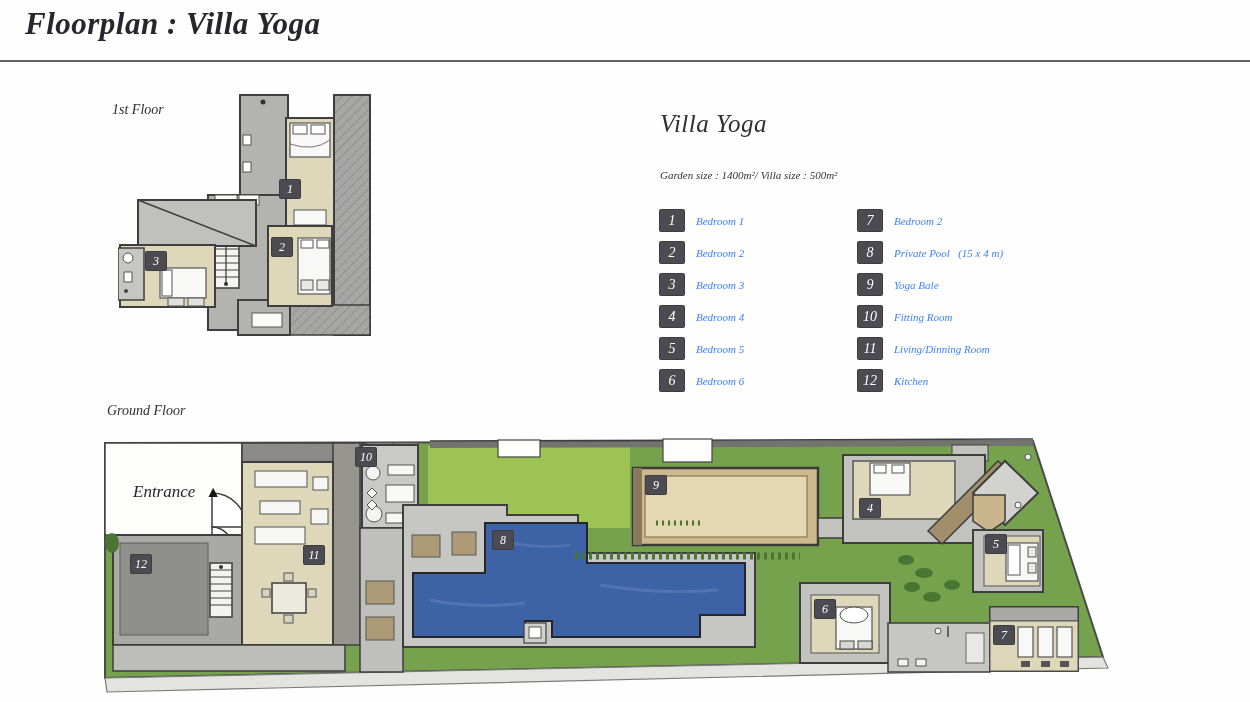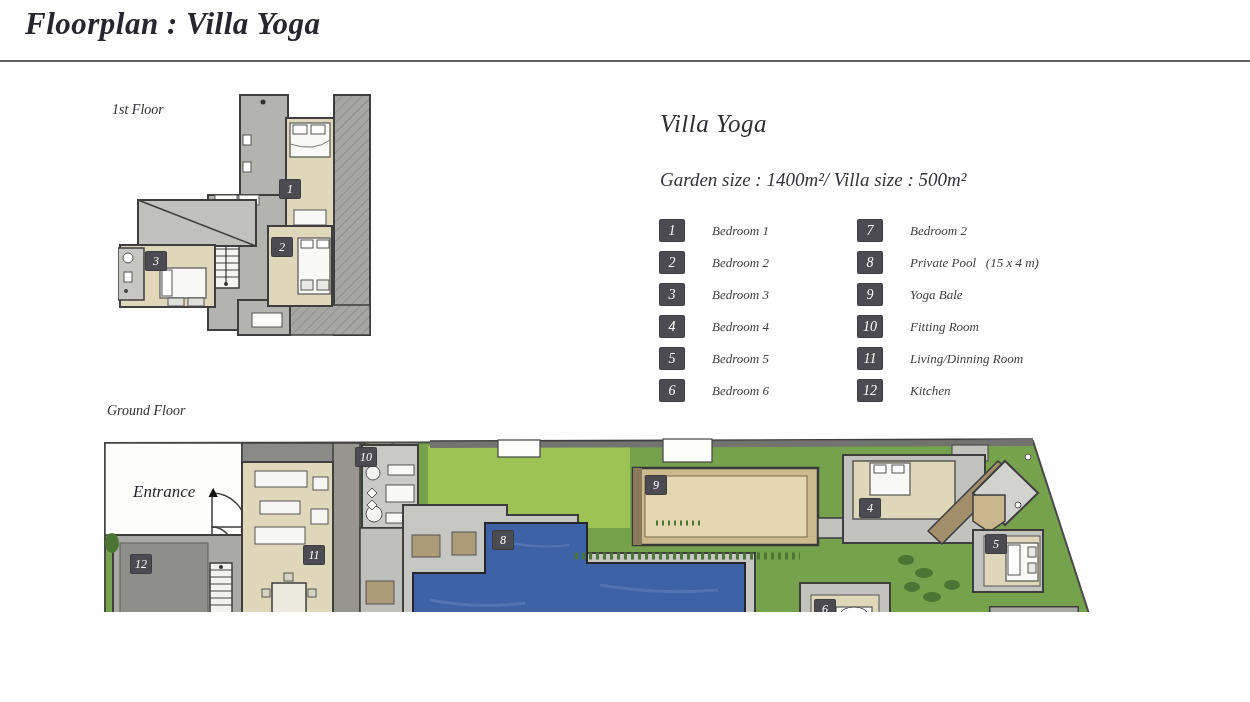--- a/index.html
+++ b/index.html
@@ -1,46 +1,46 @@
 <!DOCTYPE html>
 <html><head>
 <meta charset="utf-8">
 <style>
   html,body{margin:0;padding:0;background:#ffffff;}
   .page{
-    position:relative;width:1250px;height:612px;background:#fefefe;
+    position:relative;width:1250px;height:702px;background:#fefefe;
     font-family:"Liberation Serif","DejaVu Serif",serif;font-style:italic;color:#2b2b31;
     overflow:hidden;
   }
   
   .page-title{
     position:absolute;left:25px;top:6px;margin:0;
     font-size:31px;font-weight:bold;letter-spacing:.5px;color:#26262c;
   }
   .rule{position:absolute;left:0;top:60px;width:1250px;border-top:2px solid #606065;}
 
   .floor-label{position:absolute;font-size:14px;color:#2e2e34;}
   .floor-label.first{left:112px;top:102px;}
   .floor-label.ground{left:107px;top:403px;font-style:italic;}
 
   
   .info{position:absolute;left:660px;top:110px;width:470px;}
   .villa-name{margin:0;font-size:25px;font-weight:normal;color:#2e2e34;letter-spacing:.5px;}
-  .sizes{margin:31px 0 0 0;font-size:19px;color:#33333a;}
+  .sizes{margin:31px 0 0 0;font-size:11px;color:#33333a;}
   .legend{display:flex;margin-top:29px;column-gap:38px;}
   .legend-col{display:flex;flex-direction:column;row-gap:11px;}
   .legend-col.c1{width:160px;}
   .legend-row{display:flex;align-items:center;height:21px;}
   .badge{
     width:24px;height:21px;background:#4b4b51;color:#fff;
     display:flex;align-items:center;justify-content:center;
     font-size:14px;font-style:italic;flex:0 0 auto;border-radius:1px;
     box-shadow:0 0 0 1px #3c3c41;
   }
-  .legend-label{margin-left:28px;font-size:13px;color:#404040;white-space:pre;}
+  .legend-label{margin-left:12px;font-size:11px;color:#3b82f6;white-space:pre;}
 
   
   .plan{position:absolute;}
   #first-floor-plan{left:118px;top:92px;width:258px;height:247px;}
   #ground-floor-plan{left:100px;top:435px;width:1015px;height:262px;}
   .plan svg{position:absolute;left:0;top:0;}
   .plan-badge{
     position:absolute;width:20px;height:18px;background:#4b4b51;color:#fff;
     display:flex;align-items:center;justify-content:center;
     font-size:12px;font-style:italic;border-radius:1px;box-shadow:0 0 0 1px #3c3c41;

